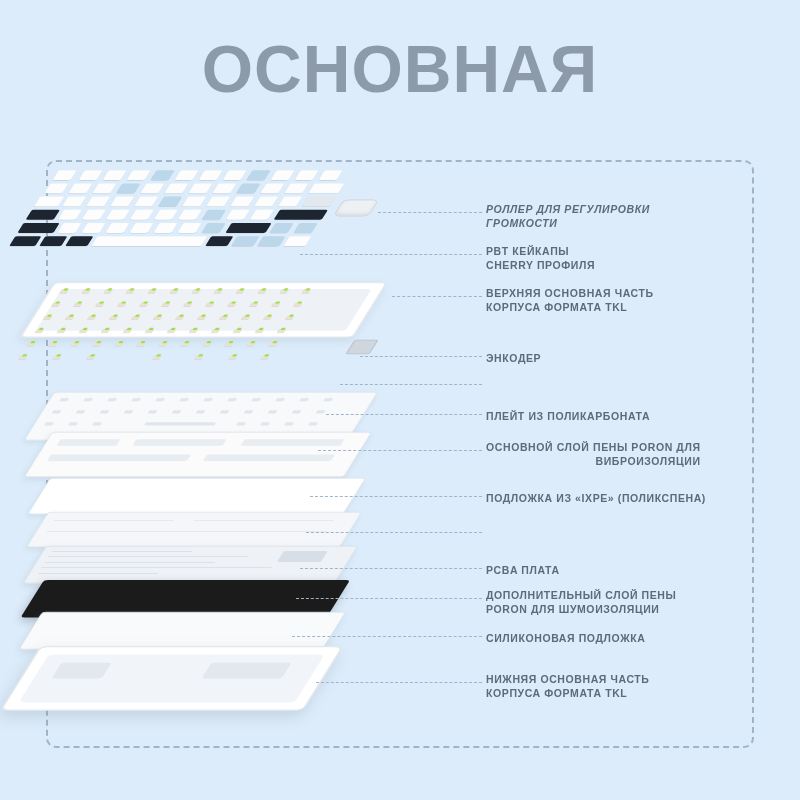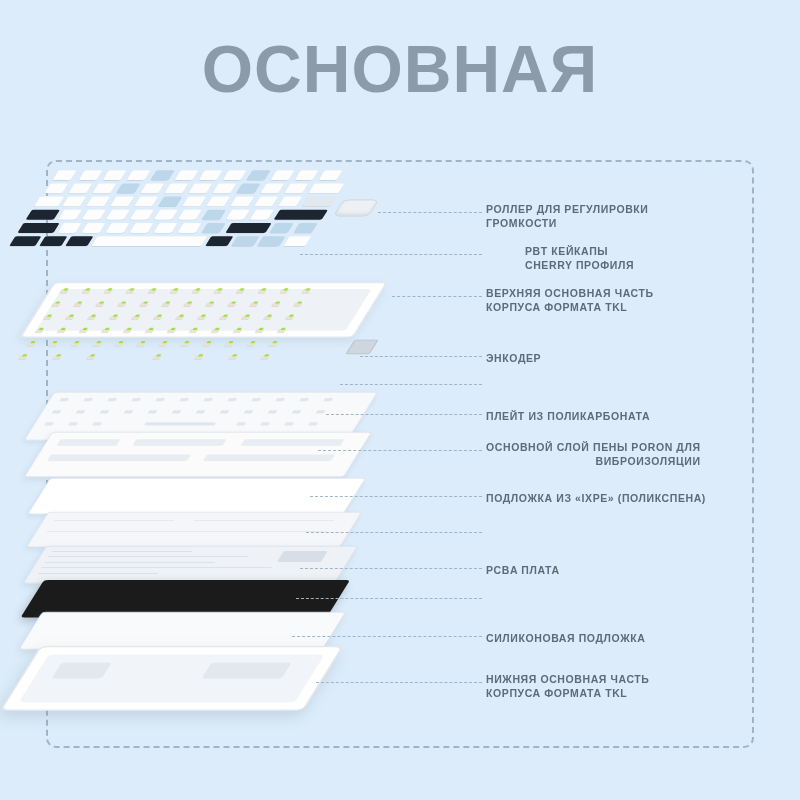--- a/index.html
+++ b/index.html
@@ -524,25 +524,25 @@
         <div style="position:absolute;left:30px;top:26px;width:50px;height:26px;background:#e3e8ee;border-radius:3px;"></div>
         <div style="position:absolute;left:180px;top:26px;width:80px;height:26px;background:#e3e8ee;border-radius:3px;"></div>
       </div>
     </div>
 
   </div>
 
   <div class="labels">
 
     <div class="leader" style="left:378px;top:52px;width:104px;"></div>
-    <div class="label" style="left:486px;top:42px;">РОЛЛЕР ДЛЯ РЕГУЛИРОВКИ
+    <div class="label" style="left:486px;top:42px;font-style:italic;">РОЛЛЕР ДЛЯ РЕГУЛИРОВКИ
 ГРОМКОСТИ</div>
 
     <div class="leader" style="left:300px;top:94px;width:182px;"></div>
-    <div class="label" style="left:486px;top:84px;margin-left:39px;">PBT КЕЙКАПЫ
+    <div class="label" style="left:486px;top:84px;">PBT КЕЙКАПЫ
 CHERRY ПРОФИЛЯ</div>
 
     <div class="leader" style="left:392px;top:136px;width:90px;"></div>
     <div class="label" style="left:486px;top:126px;">ВЕРХНЯЯ ОСНОВНАЯ ЧАСТЬ
 КОРПУСА ФОРМАТА TKL</div>
 
     <div class="leader" style="left:360px;top:196px;width:122px;"></div>
     <div class="label" style="left:486px;top:191px;">ЭНКОДЕР</div>
 
     <div class="leader" style="left:340px;top:224px;width:142px;"></div>
@@ -556,20 +556,22 @@
 
     <div class="leader" style="left:310px;top:336px;width:172px;"></div>
     <div class="label" style="left:486px;top:331px;">ПОДЛОЖКА ИЗ «IXPE» (ПОЛИКСПЕНА)</div>
 
     <div class="leader" style="left:306px;top:372px;width:176px;"></div>
 
     <div class="leader" style="left:300px;top:408px;width:182px;"></div>
     <div class="label" style="left:486px;top:403px;">PCBA ПЛАТА</div>
 
     <div class="leader" style="left:296px;top:438px;width:186px;"></div>
+    <div class="label" style="left:486px;top:428px;">ДОПОЛНИТЕЛЬНЫЙ СЛОЙ  ПЕНЫ
+PORON ДЛЯ ШУМОИЗОЛЯЦИИ</div>
 
     <div class="leader" style="left:292px;top:476px;width:190px;"></div>
     <div class="label" style="left:486px;top:471px;">СИЛИКОНОВАЯ ПОДЛОЖКА</div>
 
     <div class="leader" style="left:316px;top:522px;width:166px;"></div>
     <div class="label" style="left:486px;top:512px;">НИЖНЯЯ ОСНОВНАЯ ЧАСТЬ
 КОРПУСА ФОРМАТА TKL</div>
 
   </div>
 

